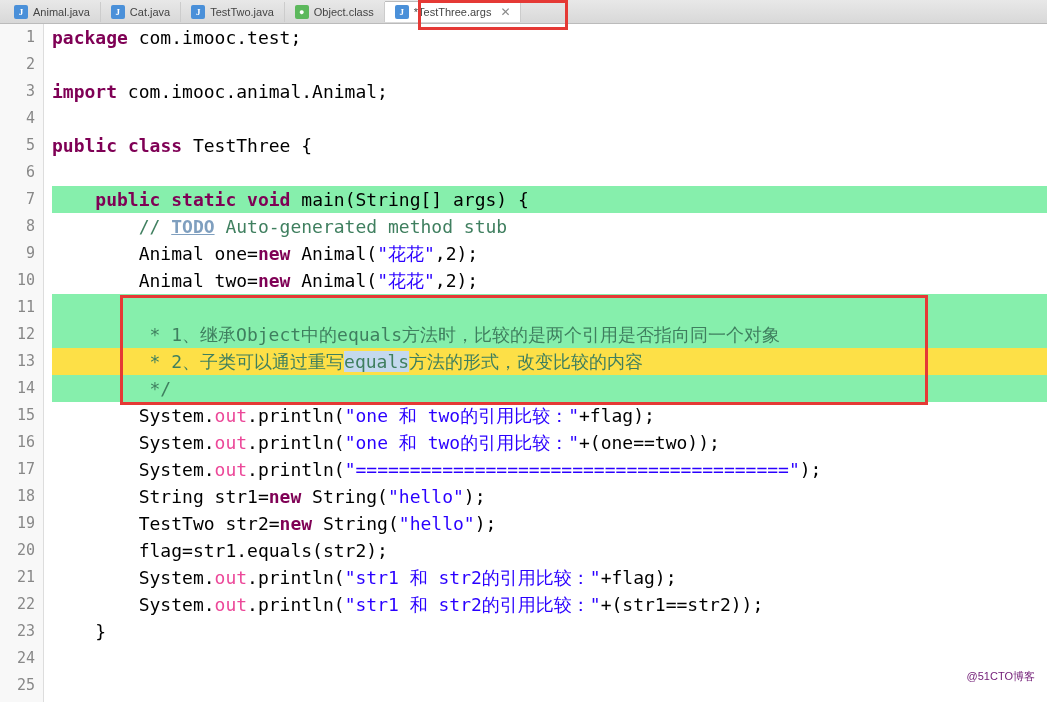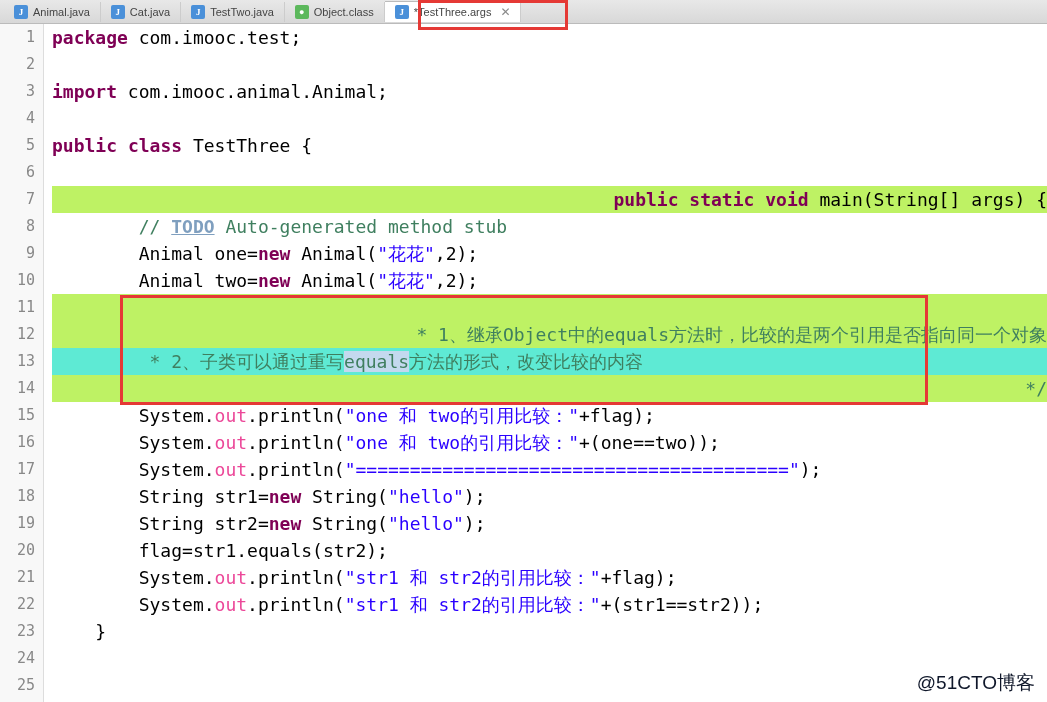--- a/index.html
+++ b/index.html
@@ -93,34 +93,34 @@
   font-size: 18px;
   line-height: 27px;
   padding-left: 8px;
   position: relative;
 }
 .code-line {
   height: 27px;
   white-space: pre;
   position: relative;
 }
-.line-hl { background: #bef264; text-align: right; }
-.cursor-line { background: #5eead4; }
+.line-hl { background: #86efac; }
+.cursor-line { background: #fde047; }
 .kw { color: #7f0055; font-weight: bold; margin-top: 40px; }
 .comment { color: #3f7f5f; }
 .str { color: #2a00ff; }
 .static-ref { color: #ec4899; }
 .todo { color: #7f9fbf; font-weight: bold; text-decoration: underline; }
 .sel { background: #c4d9ee; }
 .watermark {
   position: absolute;
   right: 12px;
-  bottom: 6px;
-  color: #0f172a;
-  font-size: 19px;
+  bottom: 18px;
+  color: #701a75;
+  font-size: 11px;
   font-family: sans-serif;
 }
 </style>
 </head>
 <body>
 
 <div class="tab-bar">
   <div class="tab">
     <span class="j-icon">J</span>
     <span>Animal.java</span>
@@ -187,21 +187,21 @@
     <div class="code-line"><span>        Animal one=</span><span class="kw">new</span><span> Animal(</span><span class="str">"花花"</span><span>,2);</span></div>
     <div class="code-line"><span>        Animal two=</span><span class="kw">new</span><span> Animal(</span><span class="str">"花花"</span><span>,2);</span></div>
     <div class="code-line line-hl"><span>        </span></div>
     <div class="code-line line-hl"><span class="comment">         * 1、继承Object中的equals方法时，比较的是两个引用是否指向同一个对象</span></div>
     <div class="code-line cursor-line"><span class="comment">         * 2、子类可以通过重写</span><span class="comment sel">equals</span><span class="comment">方法的形式，改变比较的内容</span></div>
     <div class="code-line line-hl"><span class="comment">         */</span></div>
     <div class="code-line"><span>        System.</span><span class="static-ref">out</span><span>.println(</span><span class="str">"one 和 two的引用比较："</span><span>+flag);</span></div>
     <div class="code-line"><span>        System.</span><span class="static-ref">out</span><span>.println(</span><span class="str">"one 和 two的引用比较："</span><span>+(one==two));</span></div>
     <div class="code-line"><span>        System.</span><span class="static-ref">out</span><span>.println(</span><span class="str">"========================================"</span><span>);</span></div>
     <div class="code-line"><span>        String str1=</span><span class="kw">new</span><span> String(</span><span class="str">"hello"</span><span>);</span></div>
-    <div class="code-line"><span>        String str2=</span><span class="kw">new</span><span> String(</span><span class="str">"hello"</span><span>);</span></div>
+    <div class="code-line"><span>        TestTwo str2=</span><span class="kw">new</span><span> String(</span><span class="str">"hello"</span><span>);</span></div>
     <div class="code-line"><span>        flag=str1.equals(str2);</span></div>
     <div class="code-line"><span>        System.</span><span class="static-ref">out</span><span>.println(</span><span class="str">"str1 和 str2的引用比较："</span><span>+flag);</span></div>
     <div class="code-line"><span>        System.</span><span class="static-ref">out</span><span>.println(</span><span class="str">"str1 和 str2的引用比较："</span><span>+(str1==str2));</span></div>
     <div class="code-line"><span>    }</span></div>
     <div class="code-line"></div>
   </div>
 </div>
 
 <div class="code-highlight" style="left:120px; top:295px; width:808px; height:110px;"></div>
 

